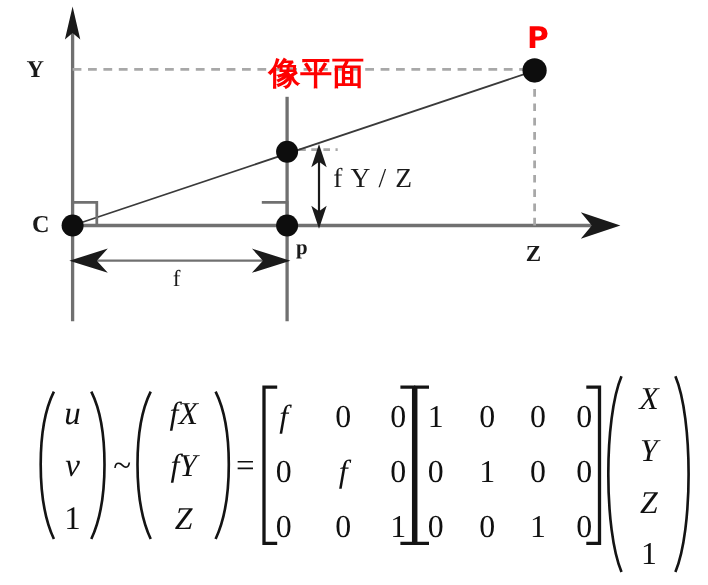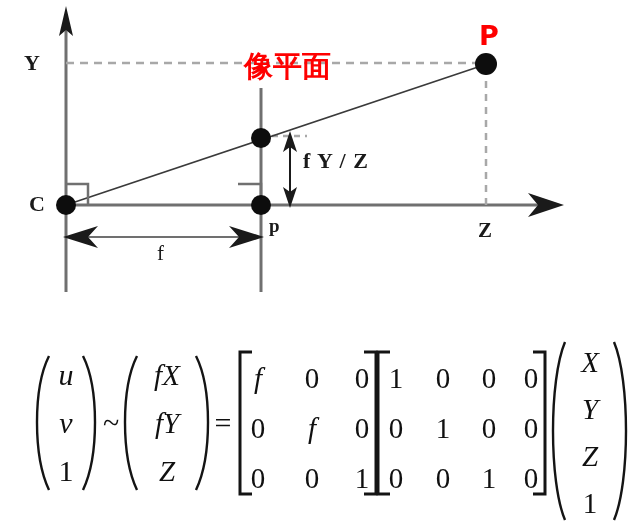--- a/index.html
+++ b/index.html
@@ -46,21 +46,21 @@
   }
   .red {
     color: #fe0000;
   }
   #lbl-Y     { left: 24px;  top: 52px;  font-size: 22px; }
   #lbl-C     { left: 29px;  top: 193px; font-size: 22px; }
   #lbl-Z     { left: 478px; top: 220px; font-size: 21px; }
   #lbl-P-big { left: 479px; top: 22px;  font-size: 27px; font-family:"DejaVu Sans",sans-serif; font-weight:bold; }
   #lbl-p-sml { left: 269px; top: 216px; font-size: 19px; }
   #lbl-f     { left: 157px; top: 243px; font-size: 21px; font-weight: normal;}
-  #lbl-fyz   { left: 303px; top: 150px; font-size: 22px; font-weight: bold; letter-spacing: 1px;}
+  #lbl-fyz   { left: 303px; top: 150px; font-size: 25px; font-weight: normal; letter-spacing: 1px;}
   #lbl-plane { left: 216px; top: 52px;  font-size: 29px; font-weight: bold; margin-left: 28px; }
   #lbl-pp    { left: 297px; top: 214px; font-size: 22px; }
 
   
   #equation {
     position: absolute;
     left: 0;
     top: 330px;
     width: 644px;
     height: 202px;

